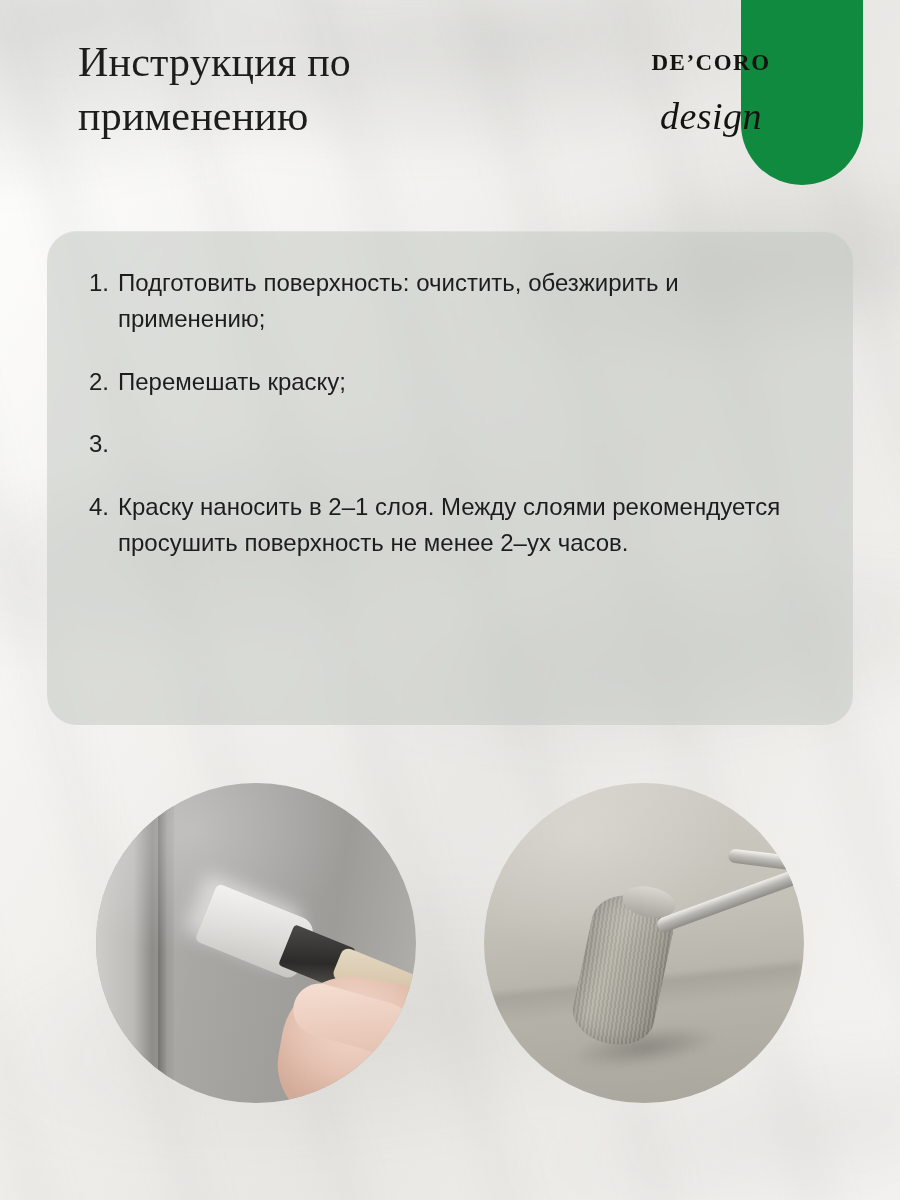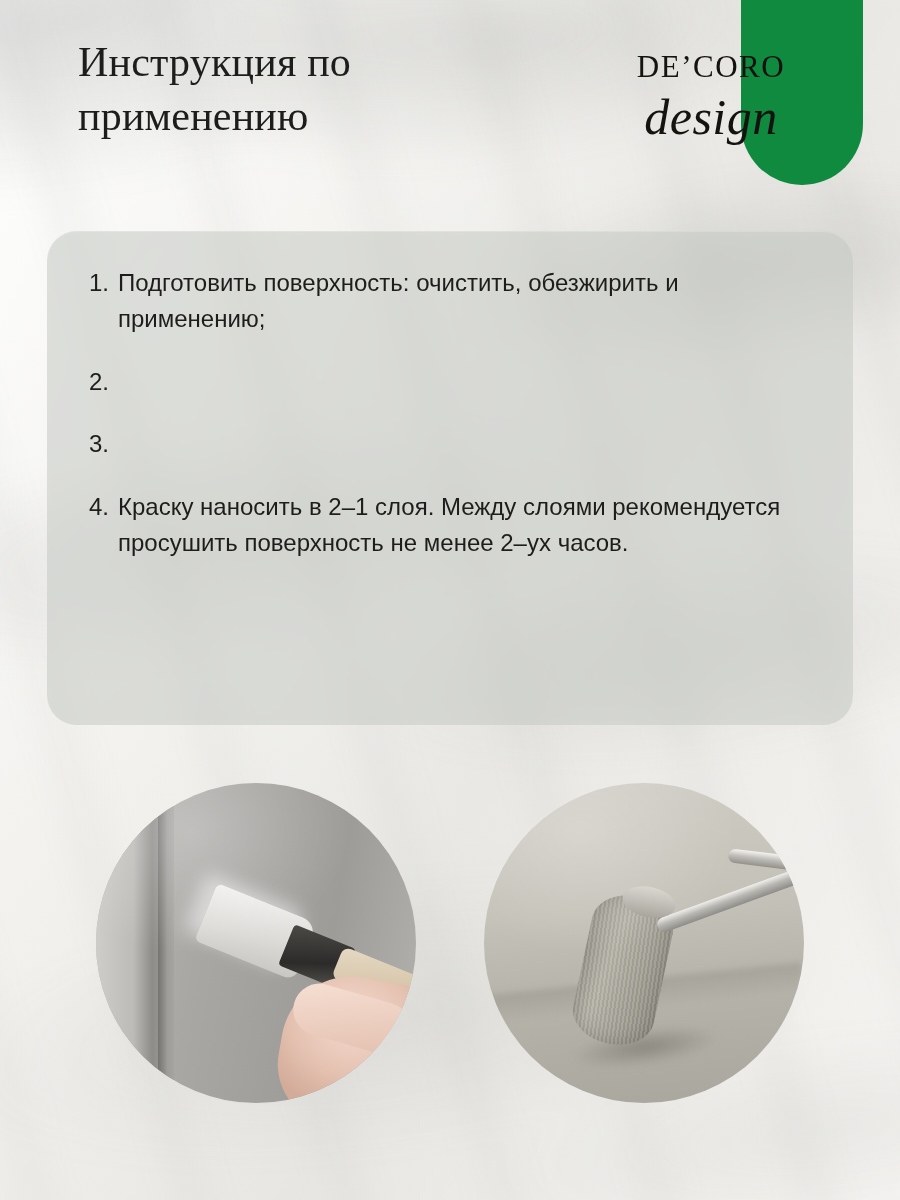--- a/index.html
+++ b/index.html
@@ -96,32 +96,32 @@
   .brand {
     position: absolute;
     top: 14px;
     left: 503px;
     width: 260px;
     text-align: center;
     color: #14130f;
   }
   .brand-line1 {
     font-family: "Liberation Serif", serif;
-    font-weight: 400;
-    font-size: 31px;
+    font-weight: 700;
+    font-size: 23px;
     letter-spacing: 1.5px;
     line-height: 1.1;
   }
   .brand-line2 {
     font-family: "Liberation Serif", serif;
-    font-size: 50px;
+    font-size: 38px;
     font-style: italic;
     letter-spacing: 0.5px;
     line-height: 1.25;
-    margin-top: 2px;
+    margin-top: 18px;
   }
 
   
   .card {
     position: absolute;
     top: 231px;
     left: 47px;
     width: 806px;
     height: 494px;
     background: rgba(196,200,195,0.55);
@@ -303,20 +303,21 @@
   </div>
 
   <div class="card">
     <ul class="steps">
       <li class="step">
         <span class="step-num">1.</span>
         <span class="step-text">Подготовить поверхность: очистить, обезжирить и применению;</span>
       </li>
       <li class="step">
         <span class="step-num">2.</span>
+        <span class="step-text">Перемешать краску;</span>
       </li>
       <li class="step">
         <span class="step-num">3.</span>
       </li>
       <li class="step">
         <span class="step-num">4.</span>
         <span class="step-text">Краску наносить в 2–1 слоя. Между слоями рекомендуется просушить поверхность не менее 2–ух часов.</span>
       </li>
     </ul>
   </div>

